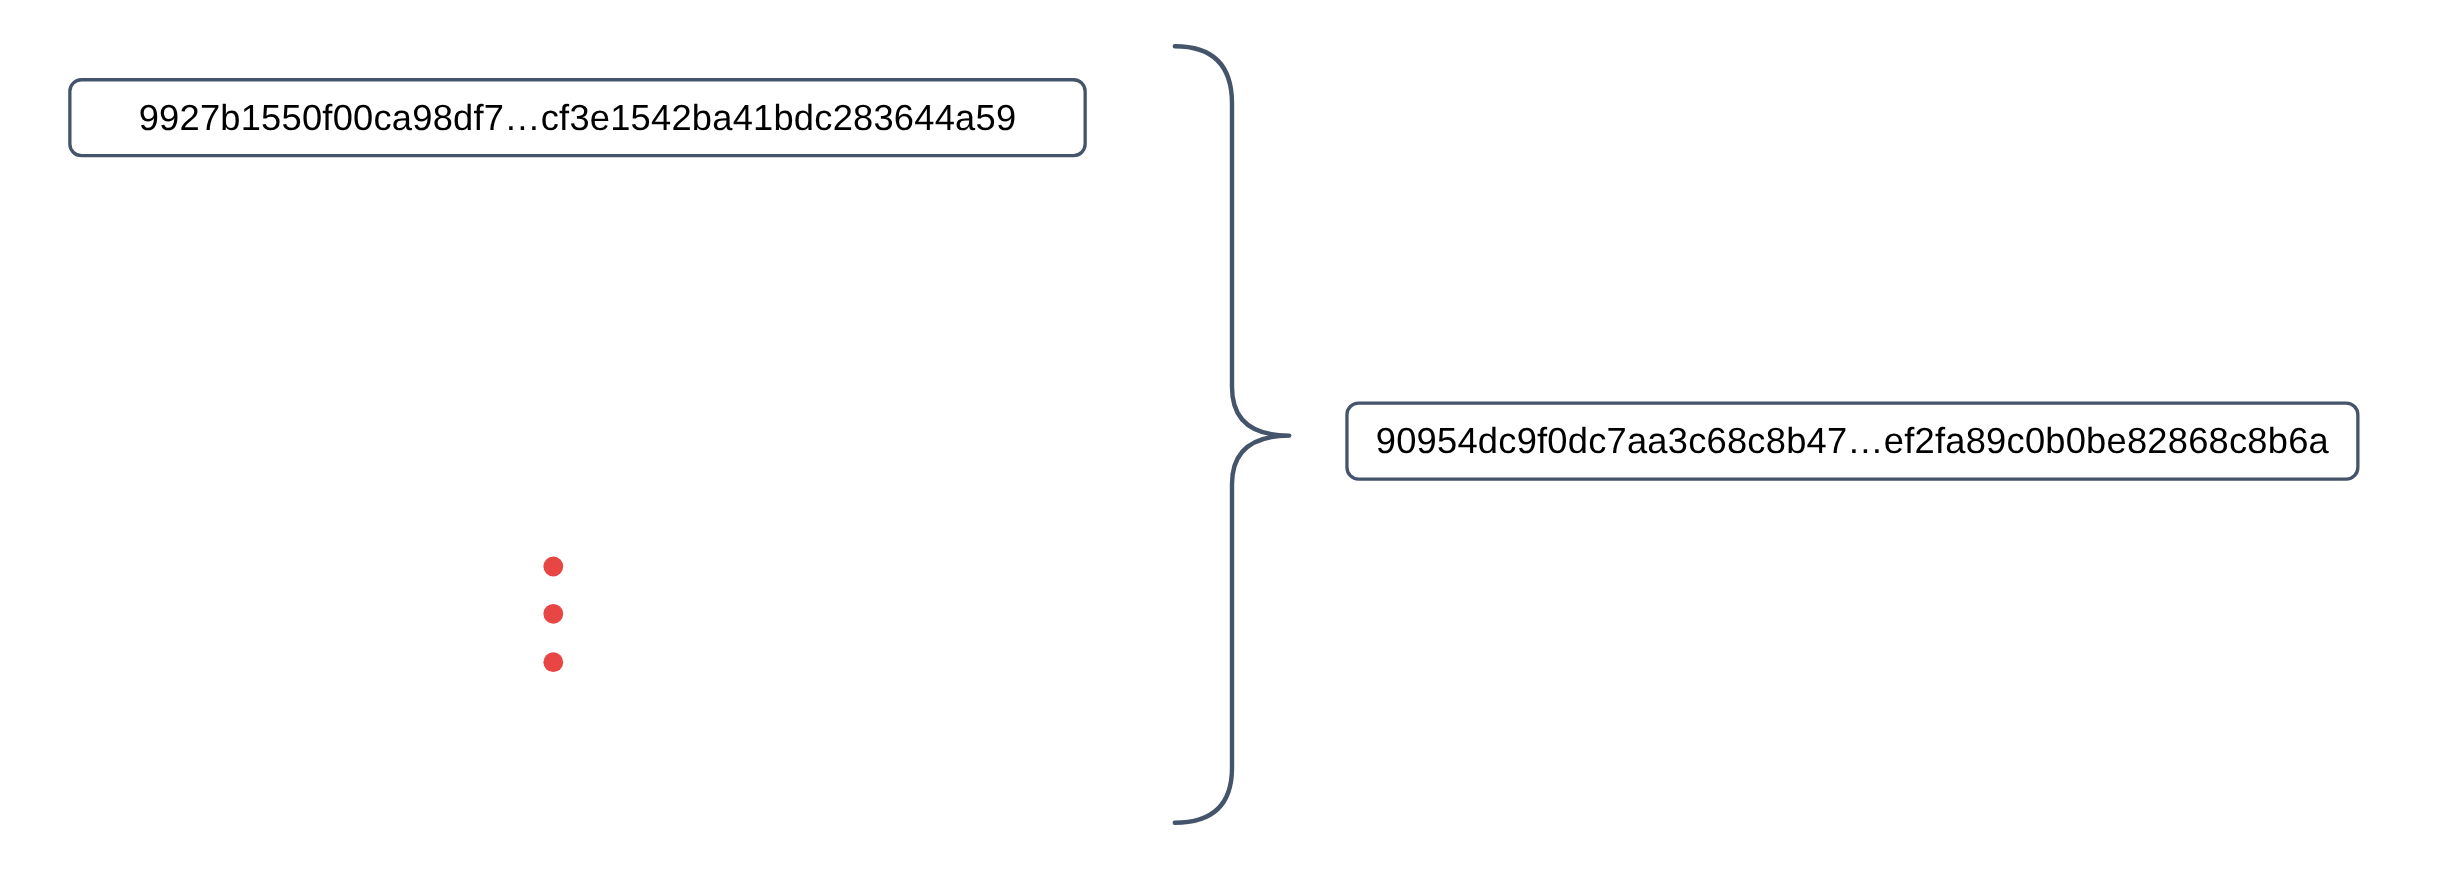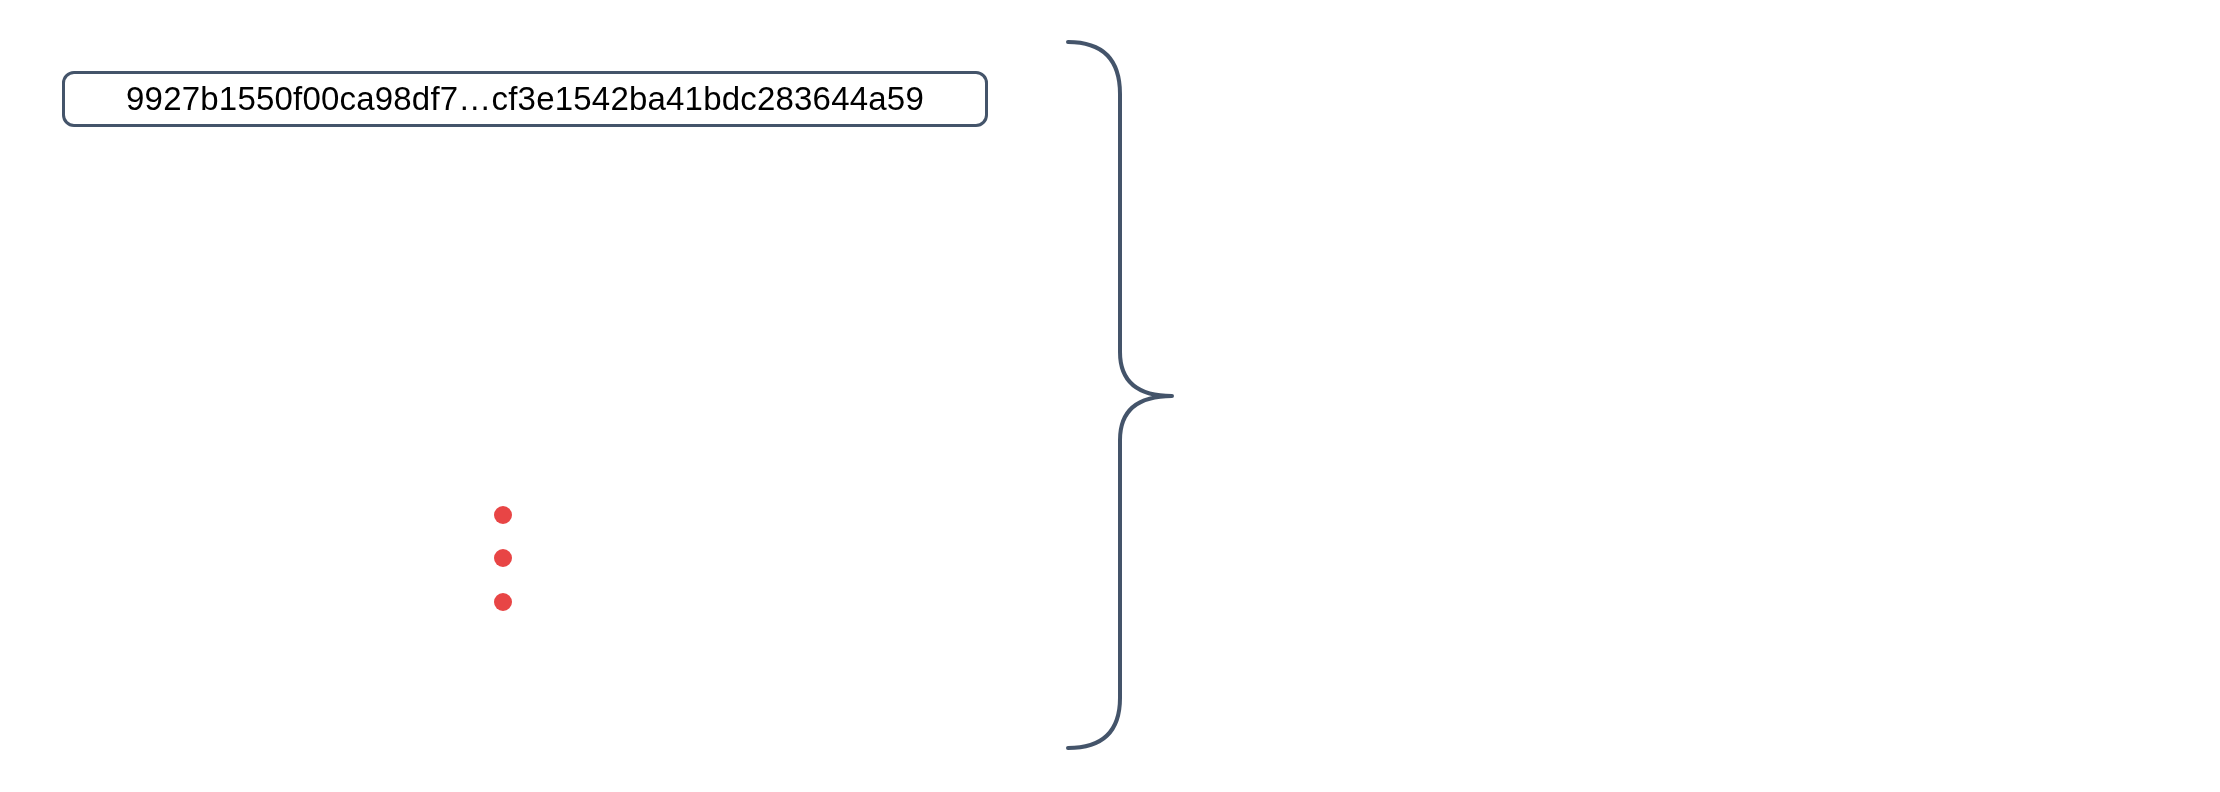--- a/index.html
+++ b/index.html
@@ -12,21 +12,21 @@
     width: 2220px;
     height: 792px;
     background: var(--background, #ffffff);
     font-family: "Liberation Sans", sans-serif;
     overflow: hidden;
   }
   .hash-box {
     position: absolute;
     left: 62px;
     width: 926px;
-    height: 56px;
+    height: 72px;
     box-sizing: border-box;
     border: 3px solid var(--box-border, #44546a);
     border-radius: 12px;
     background: #ffffff;
     display: flex;
     align-items: center;
     justify-content: center;
   }
   .hash-box.output {
     left: 1223px;
@@ -57,20 +57,23 @@
 <div class="canvas">
 
   <div class="hash-box pos-1">
     <span class="hash-text">9927b1550f00ca98df7…cf3e1542ba41bdc283644a59</span>
   </div>
 
 
 
 
 
+  <div class="hash-box output pos-out">
+    <span class="hash-text">90954dc9f0dc7aa3c68c8b47…ef2fa89c0b0be82868c8b6a</span>
+  </div>
 
   <svg class="overlay-svg" width="2220" height="792" viewBox="0 0 2220 792">
     <path d="M 1068 42 Q 1120 42 1120 94 L 1120 352 Q 1120 396 1172 396 Q 1120 396 1120 440 L 1120 698 Q 1120 748 1068 748" fill="none" stroke-width="4" stroke-linecap="round" stroke-linejoin="round" stroke="#44546a"></path>
     <circle cx="503" cy="515" r="9" fill="#e84545"></circle>
     <circle cx="503" cy="558" r="9" fill="#e84545"></circle>
     <circle cx="503" cy="602" r="9" fill="#e84545"></circle>
   </svg>
 
 </div>
 

